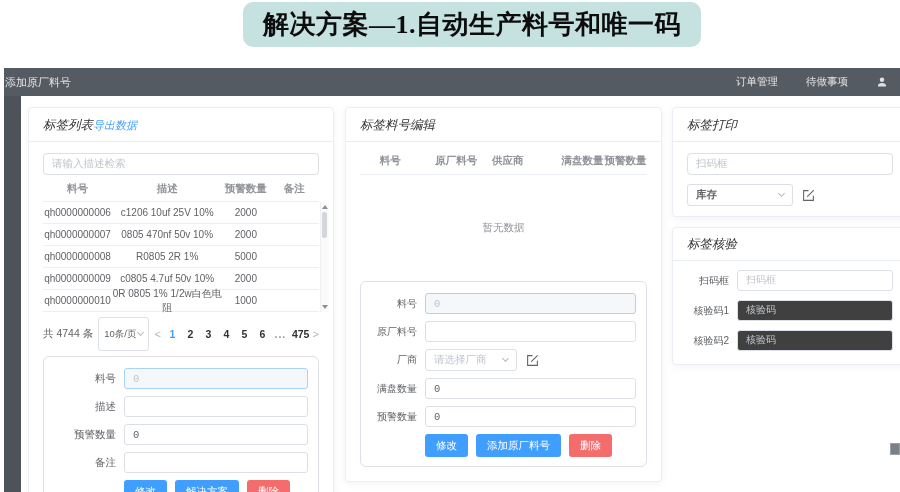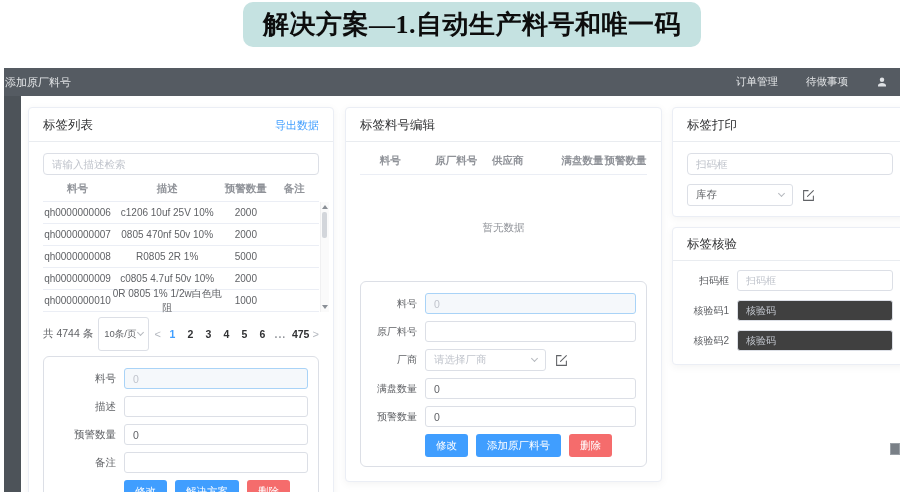--- a/index.html
+++ b/index.html
@@ -22,26 +22,26 @@
   .content-bg{position:absolute;left:21px;top:96px;width:879px;height:396px;background:#fff;}
 
   
   .card{position:absolute;background:#fff;border:1px solid #ebeef5;border-radius:4px;
         box-shadow:0 2px 8px rgba(0,0,0,.05);}
   .card-list{left:28px;top:107px;width:306px;height:420px;padding:8px 14px;}
   .card-edit{left:345px;top:107px;width:317px;height:375px;padding:8px 14px;}
   .card-print{left:672px;top:107px;width:236px;height:110px;padding:8px 14px;}
   .card-verify{left:672px;top:227px;width:236px;height:138px;padding:7px 14px;}
 
-  .title-row{display:flex;justify-content:space-between;align-items:center;height:18px;}
+  .title-row{display:flex;align-items:center;height:18px;font-style:italic;}
   .card-title{font-size:12.5px;color:#303133;}
   .link{font-size:11px;color:#409eff;cursor:pointer;}
   .divider{border-bottom:1px solid #e9ecf0;margin:7px -14px 0;}
 
-  input{outline:none;font-family:Liberation Sans, sans-serif;}
+  input{outline:none;font-family:Liberation Mono, monospace;}
   input::placeholder{color:#c0c4cc;}
   .search-input{width:100%;height:22px;margin-top:11px;border:1px solid #dcdfe6;border-radius:4px;
                 font-size:10.5px;padding:0 8px;color:#606266;}
 
   
   .thead{display:flex;margin-top:7px;font-size:10.5px;color:#909399;font-weight:700;
          padding-bottom:5px;border-bottom:1px solid #ebeef5;}
   .tbody{position:relative;}
   .trow{display:flex;align-items:center;height:22px;border-bottom:1px solid #ebeef5;
         font-size:10px;color:#606266;}
@@ -90,21 +90,21 @@
 
   .select{border:1px solid #dcdfe6;border-radius:3px;height:22px;display:flex;align-items:center;
           justify-content:space-between;padding:0 8px;font-size:10.5px;background:#fff;cursor:pointer;}
   .select .ph{color:#c0c4cc;}
   .select .val{color:#606266;}
   .edit-icon{margin-left:9px;display:flex;align-items:center;cursor:pointer;flex:none;}
 
   
   .scan-input{width:100%;height:22px;margin-top:11px;border:1px solid #dcdfe6;border-radius:4px;
               font-size:10.5px;padding:0 8px;color:#606266;}
-  .print-select-row{display:flex;align-items:center;margin-top:9px;}
+  .print-select-row{display:flex;align-items:center;margin-top:9px;font-weight:bold;}
   .print-select{width:106px;}
   .vrow{display:flex;align-items:center;margin-top:9px;}
   .vlabel{width:42px;text-align:right;margin-right:8px;font-size:10px;color:#606266;flex:none;}
   .vinput{flex:1;height:21px;border:1px solid #dcdfe6;border-radius:3px;font-size:10px;
           padding:0 8px;min-width:0;}
 
   .corner-sq{position:absolute;left:890px;top:443px;width:10px;height:12px;background:#7a8087;
              border:1px solid #9aa0a6;}
 </style>
 </head>
@@ -248,21 +248,21 @@
       <div class="frow">
         <span class="flabel">料号</span>
         <input class="finput dis-blue" disabled="" value="0" style="">
       </div>
       <div class="frow">
         <span class="flabel">原厂料号</span>
         <input class="finput" value="" style="">
       </div>
       <div class="frow">
         <span class="flabel">厂商</span>
-        <span class="select" style="width:121px;">
+        <span class="select" style="width:92px;">
           <span class="ph">请选择厂商</span>
           <span class="caret"></span>
         </span>
         <span class="edit-icon">
           <svg width="13" height="13" viewBox="0 0 16 16" fill="none" stroke="#606266" stroke-width="1.3" stroke-linecap="round">
               <path d="M14 8.5V14H2V2h5.5"></path>
               <path d="M6.8 9.2 14 2"></path>
             </svg>
         </span>
       </div>

